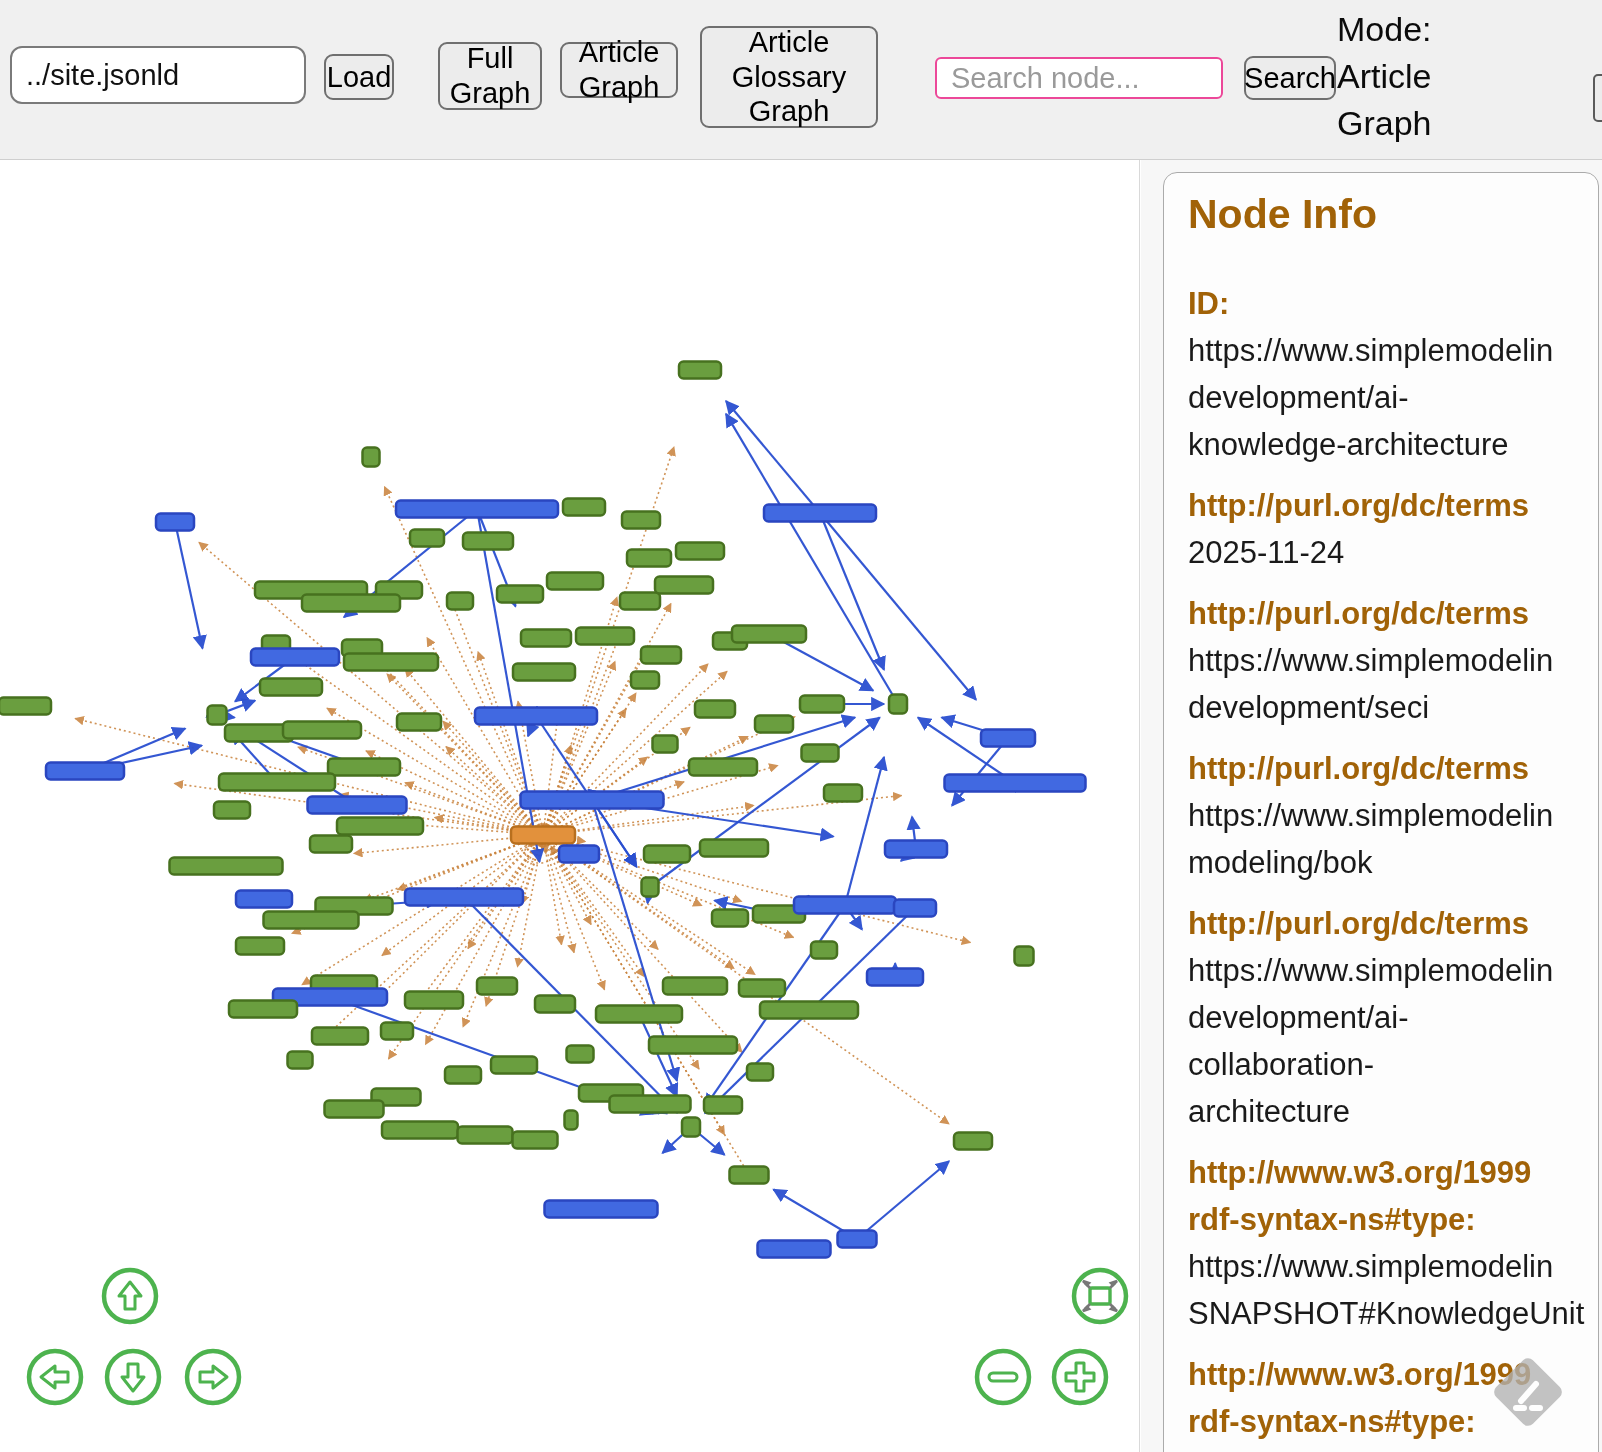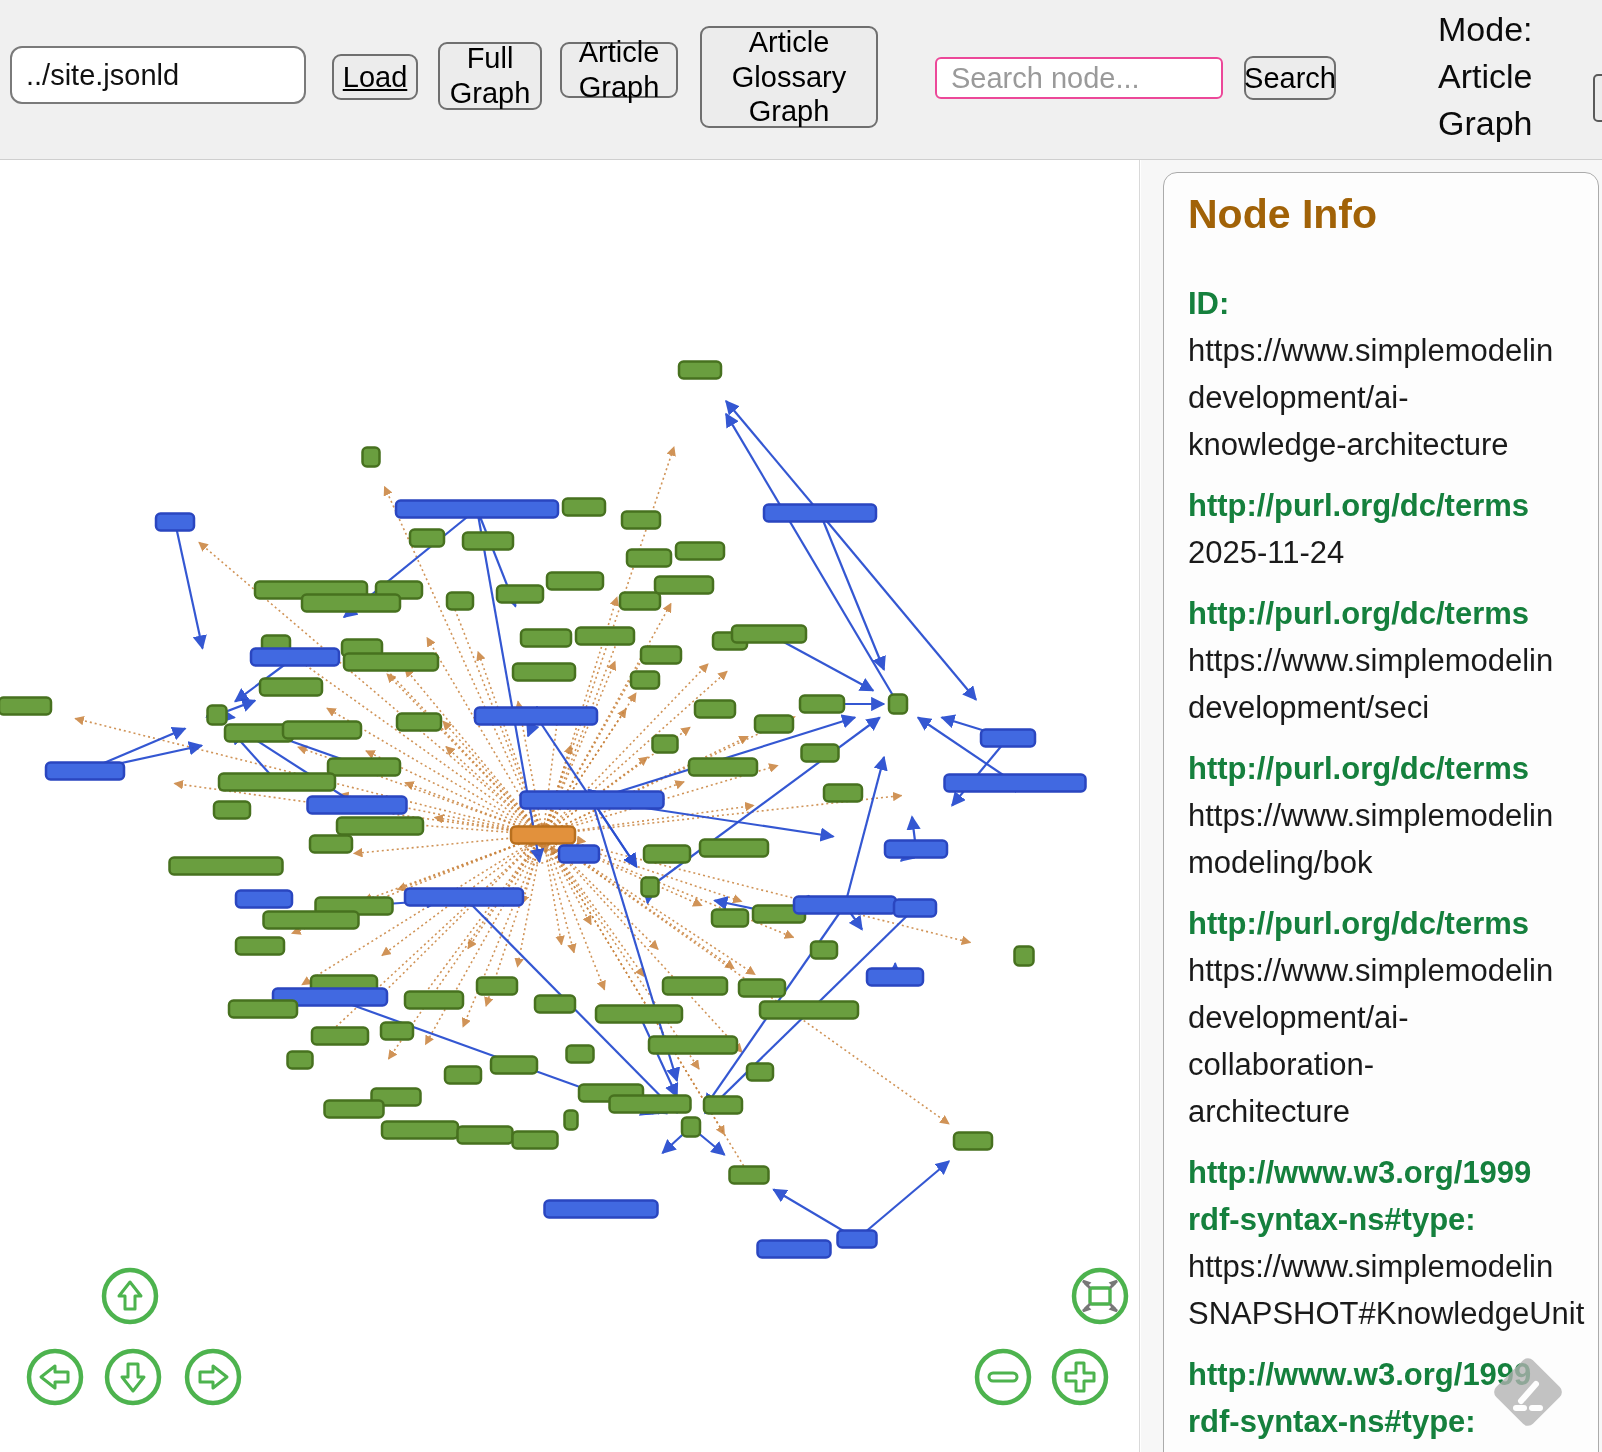--- a/index.html
+++ b/index.html
@@ -20,27 +20,27 @@
   }
   #file-input{left:10px;top:46px;width:296px;height:58px;}
   #search-input{left:935px;top:57px;width:288px;height:42px;border:2px solid #ec4899;border-radius:6px;}
   #search-input::placeholder{color:#9a9a9a;}
   .tb-btn{
     position:absolute;font-family:"Liberation Sans",sans-serif;
     font-size:29px;color:#000;background:#ececec;border:2px solid #6f6f6f;
     border-radius:9px;display:flex;align-items:center;justify-content:center;
     text-align:center;line-height:1.2;cursor:pointer;padding:2px 10px;
   }
-  #btn-load{left:332px;top:54px;width:86px;height:46px;text-decoration:underline;}
+  #btn-load{left:324px;top:54px;width:70px;height:46px;}
   #btn-full-graph{left:438px;top:42px;width:104px;height:68px;}
   #btn-article-graph{left:560px;top:42px;width:118px;height:56px;}
   #btn-article-glossary-graph{left:700px;top:26px;width:178px;height:102px;}
   #btn-search{left:1244px;top:56px;width:92px;height:44px;}
   #mode-indicator{
-    position:absolute;left:1438px;top:6px;width:132px;
+    position:absolute;left:1337px;top:6px;width:132px;
     font-size:34px;line-height:47px;color:#0b0b0b;white-space:normal;
   }
   #edge-fragment{
     position:absolute;left:1593px;top:74px;width:16px;height:48px;
     background:#ececec;border:2px solid #5a5a5a;border-radius:5px;
   }
   
   .graph-area{
     position:absolute;left:0;top:160px;width:1140px;height:1292px;
     background:#ffffff;border-right:1px solid #d9d9d9;box-sizing:border-box;
@@ -56,21 +56,21 @@
   .panel{
     position:absolute;left:22px;top:12px;width:436px;height:1320px;
     background:#fdfdfd;border:1px solid #ababab;border-radius:14px;
     box-sizing:border-box;padding:18px 0 0 24px;overflow:hidden;
   }
   .panel h2{
     margin:0 0 42px 0;font-size:41px;font-weight:bold;color:#a16207;
   }
   .entry{margin-bottom:14px;}
   .entry .lbl{
-    font-weight:bold;font-size:31px;line-height:47px;color:#15803d;white-space:pre;
+    font-weight:bold;font-size:31px;line-height:47px;color:#a16207;white-space:pre;
   }
   .entry .val{
     font-size:31px;line-height:47px;color:#1a1a1a;white-space:pre;
   }
   
   #edit-watermark{position:absolute;left:1478px;top:1342px;width:100px;height:100px;z-index:5;}
 </style>
 </head>
 <body>
 

